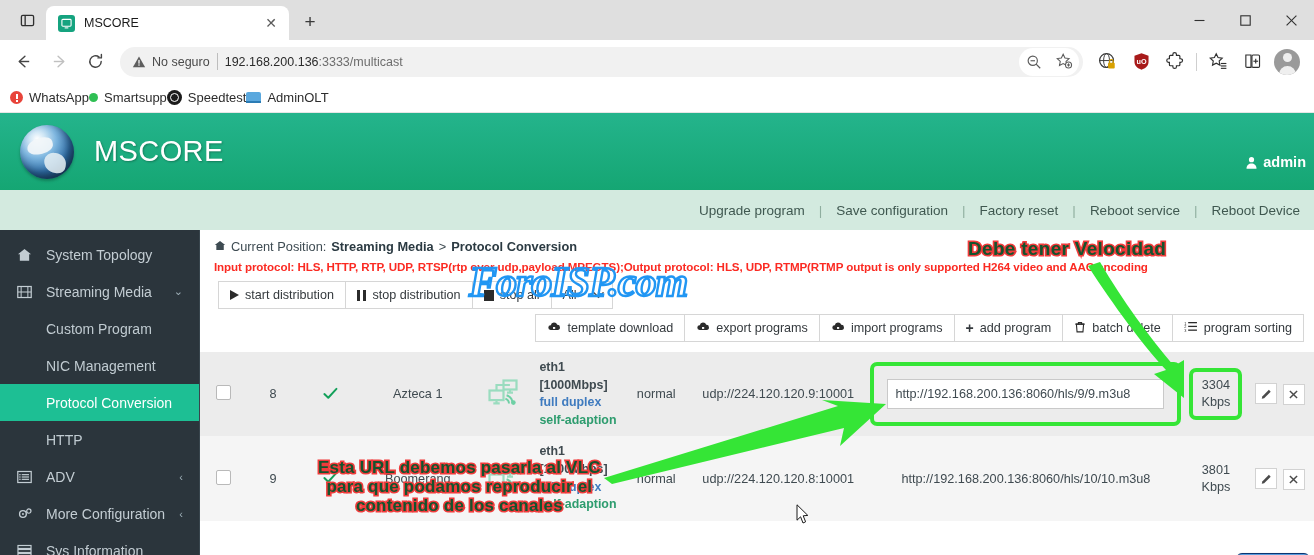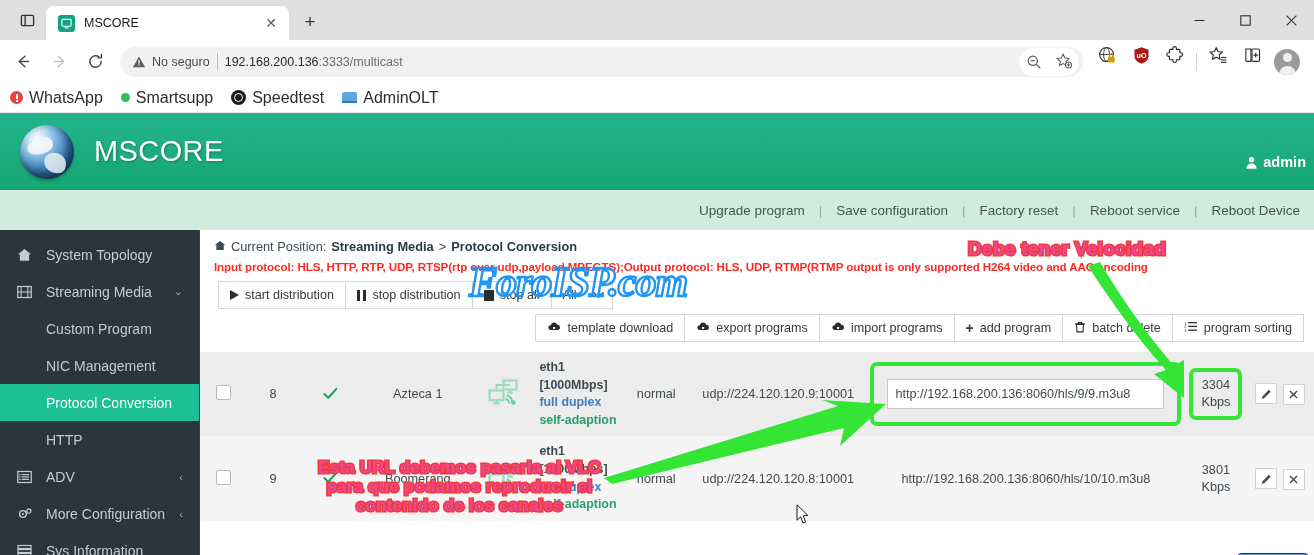--- a/index.html
+++ b/index.html
@@ -46,30 +46,30 @@
     flex: 1 1 auto; height: 30px; background: #f1f1f1; border-radius: 15px;
     display: flex; align-items: center; padding: 0 4px 0 12px; margin: 0 6px;
     font-size: 12.5px; color: #383838; gap: 7px;
   }
   .omni-warn { display: flex; align-items: center; gap: 6px; color: #4a4a4a; }
   .omni-sep { width: 1px; height: 17px; background: #bdbdbd; }
   .omni-url { flex: 1 1 auto; color: #2b2b2b; white-space: nowrap; overflow: hidden; }
   .omni-url .dim { color: #6d6d6d; }
   .omni-actions { display: flex; align-items: center; background: #fff; border-radius: 14px; height: 28px; }
   .omni-btn { width: 30px; height: 28px; display:flex; align-items:center; justify-content:center; color:#5b5b5b; }
-  .toolicon { width: 32px; height: 32px; display: flex; align-items: flex-start; justify-content: center; }
+  .toolicon { width: 32px; height: 32px; display: flex; align-items: center; justify-content: center; }
   .tool-sep { width: 1px; height: 18px; background: #cfcfcf; margin: 0 3px; }
   .avatar-btn { width: 26px; height: 26px; border-radius: 50%; background: #9a9a9a;
     display:flex; align-items:flex-end; justify-content:center; overflow:hidden; margin: 0 8px 0 4px; }
   .avatar-head { width: 9px; height: 9px; border-radius: 50%; background: #efefef; margin-bottom: 1px; }
   .avatar-body { width: 17px; height: 9px; border-radius: 9px 9px 0 0; background: #efefef;
     position: absolute; bottom: 0; }
 
   .bookmarks { height: 30px; background: #fff; display: flex; align-items: center;
-    padding: 0 10px; gap: 18px; font-size: 16px; color: #2d2d2d; border-bottom: 1px solid #e6e6e6;}
+    padding: 0 10px; font-size: 13px; color: #2d2d2d; border-bottom: 1px solid #e6e6e6;}
   .bm { display: flex; align-items: center; gap: 6px; }
   .bm-dot { width: 13px; height: 13px; border-radius: 50%; display: inline-block; }
 
   
   .app { position: relative; height: 472px; background: #fff; overflow: hidden; }
   .app-header {
     height: 77px; background: linear-gradient(180deg,#24b48c 0%,#15a673 100%);
     display: flex; align-items: center; padding-left: 20px; position: relative;
   }
   .globe {
@@ -156,21 +156,21 @@
     align-items: center; justify-content: center; font-size: 11px; color: #4b4b4b; margin: 0 1px; }
 
   .netico { display:inline-block; width:34px; height:28px; position:relative; }
 
   
   .hl-box { border: 4px solid #35e536; border-radius: 7px; }
   .out-field { background:#fff; border:1px solid #c9c9c9; height:30px; display:flex; align-items:center;
     padding: 0 7px; font-size:12.7px; color:#3f4a50; }
 
   
-  .anno { position: absolute; font-weight: bold; color: #ec4899; text-align: center;
+  .anno { position: absolute; font-weight: bold; color: #14532d; text-align: center;
     -webkit-text-stroke: 3.2px #f03b3b; paint-order: stroke fill; white-space: nowrap; line-height: 1.12; }
   .anno-vel { left: 968px; top: 238px; font-size: 19px; letter-spacing: .3px; }
   .anno-url { left: 318px; top: 458px; font-size: 17px; letter-spacing: .2px; }
 
   .wm { position: absolute; left: 469px; top: 258px; font-size: 42px; font-weight: bold;
     font-style: italic; color: transparent; -webkit-text-stroke: 2.4px #2196f3; letter-spacing: -1px;
     font-family: "Liberation Serif", serif; }
 
   .foro-badge { position: absolute; right: 4px; bottom: 6px; width: 74px; height: 26px; border-radius: 6px;
     background: linear-gradient(180deg,#5b9ede 0%,#1d5fae 48%,#0c3f86 100%);

